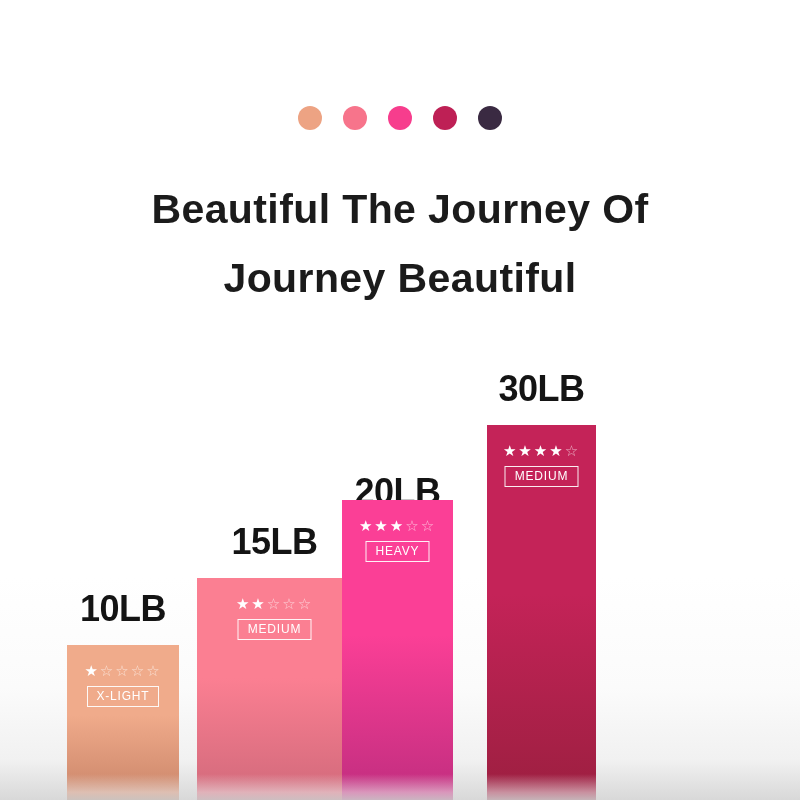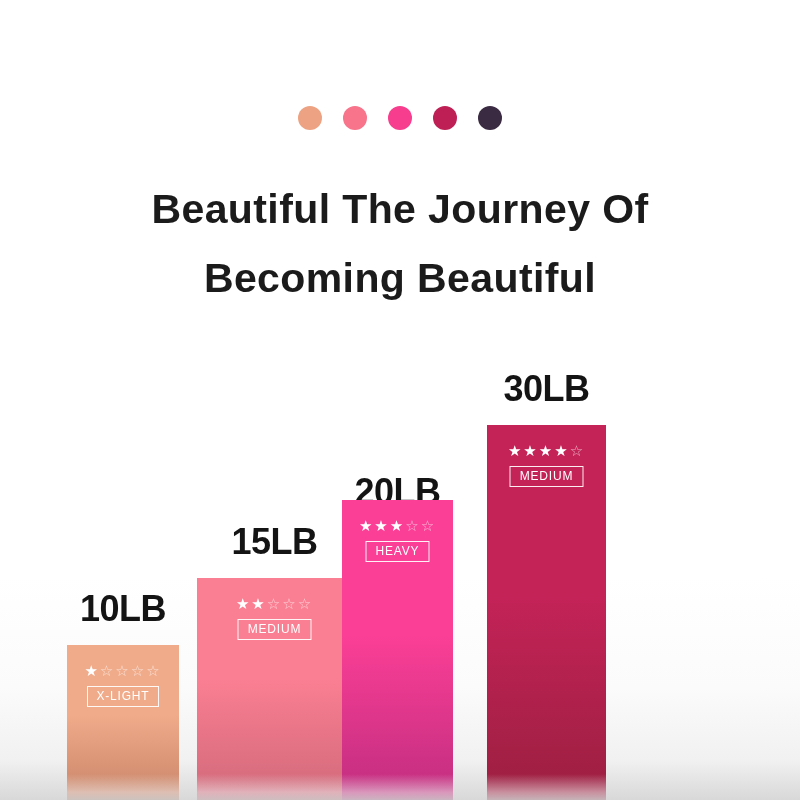--- a/index.html
+++ b/index.html
@@ -138,21 +138,21 @@
   <div class="dots">
     <span class="dot" style="background: rgb(237, 163, 131);"></span>
     <span class="dot" style="background: rgb(247, 116, 139);"></span>
     <span class="dot" style="background: rgb(247, 61, 141);"></span>
     <span class="dot" style="background: rgb(190, 32, 85);"></span>
     <span class="dot" style="background: rgb(58, 42, 66);"></span>
   </div>
 
   <h1 class="heading">
     <span class="line">Beautiful The Journey Of</span>
-    <span class="line">Becoming Beautiful</span>
+    <span class="line">Journey Beautiful</span>
   </h1>
 
   <div class="chart">
       <div class="bar-group" style="left: 53px; width: 112px; height: 212px; margin-left: 14px;">
         <div class="bar-weight" style="top: 0px;">10LB</div>
         <div class="bar" style="height: 155px; background: linear-gradient(rgb(240, 171, 139) 0%, rgb(240, 171, 139) 45%, rgb(201, 132, 104) 100%);">
           <div class="badge">
             <div class="stars"><span>★</span><span class="star-dim">☆☆☆☆</span></div>
             <div><span class="level">X-LIGHT</span></div>
           </div>
@@ -169,21 +169,21 @@
       </div>
       <div class="bar-group" style="left: 342px; width: 111px; height: 357px;">
         <div class="bar-weight" style="top: 12px; margin-top: 16px;">20LB</div>
         <div class="bar" style="height: 300px; background: linear-gradient(rgb(251, 63, 150) 0%, rgb(251, 63, 150) 45%, rgb(192, 45, 127) 100%);">
           <div class="badge">
             <div class="stars"><span>★★★</span><span class="star-dim">☆☆</span></div>
             <div><span class="level">HEAVY</span></div>
           </div>
         </div>
       </div>
-      <div class="bar-group" style="left: 487px; width: 119px; height: 432px;">
+      <div class="bar-group" style="left: 487px; width: 109px; height: 432px;">
         <div class="bar-weight" style="top: 0px;">30LB</div>
         <div class="bar" style="height: 375px; background: linear-gradient(rgb(196, 35, 88) 0%, rgb(196, 35, 88) 45%, rgb(156, 31, 64) 100%);">
           <div class="badge">
             <div class="stars"><span>★★★★</span><span class="star-dim">☆</span></div>
             <div><span class="level">MEDIUM</span></div>
           </div>
         </div>
       </div>
     </div>
 

